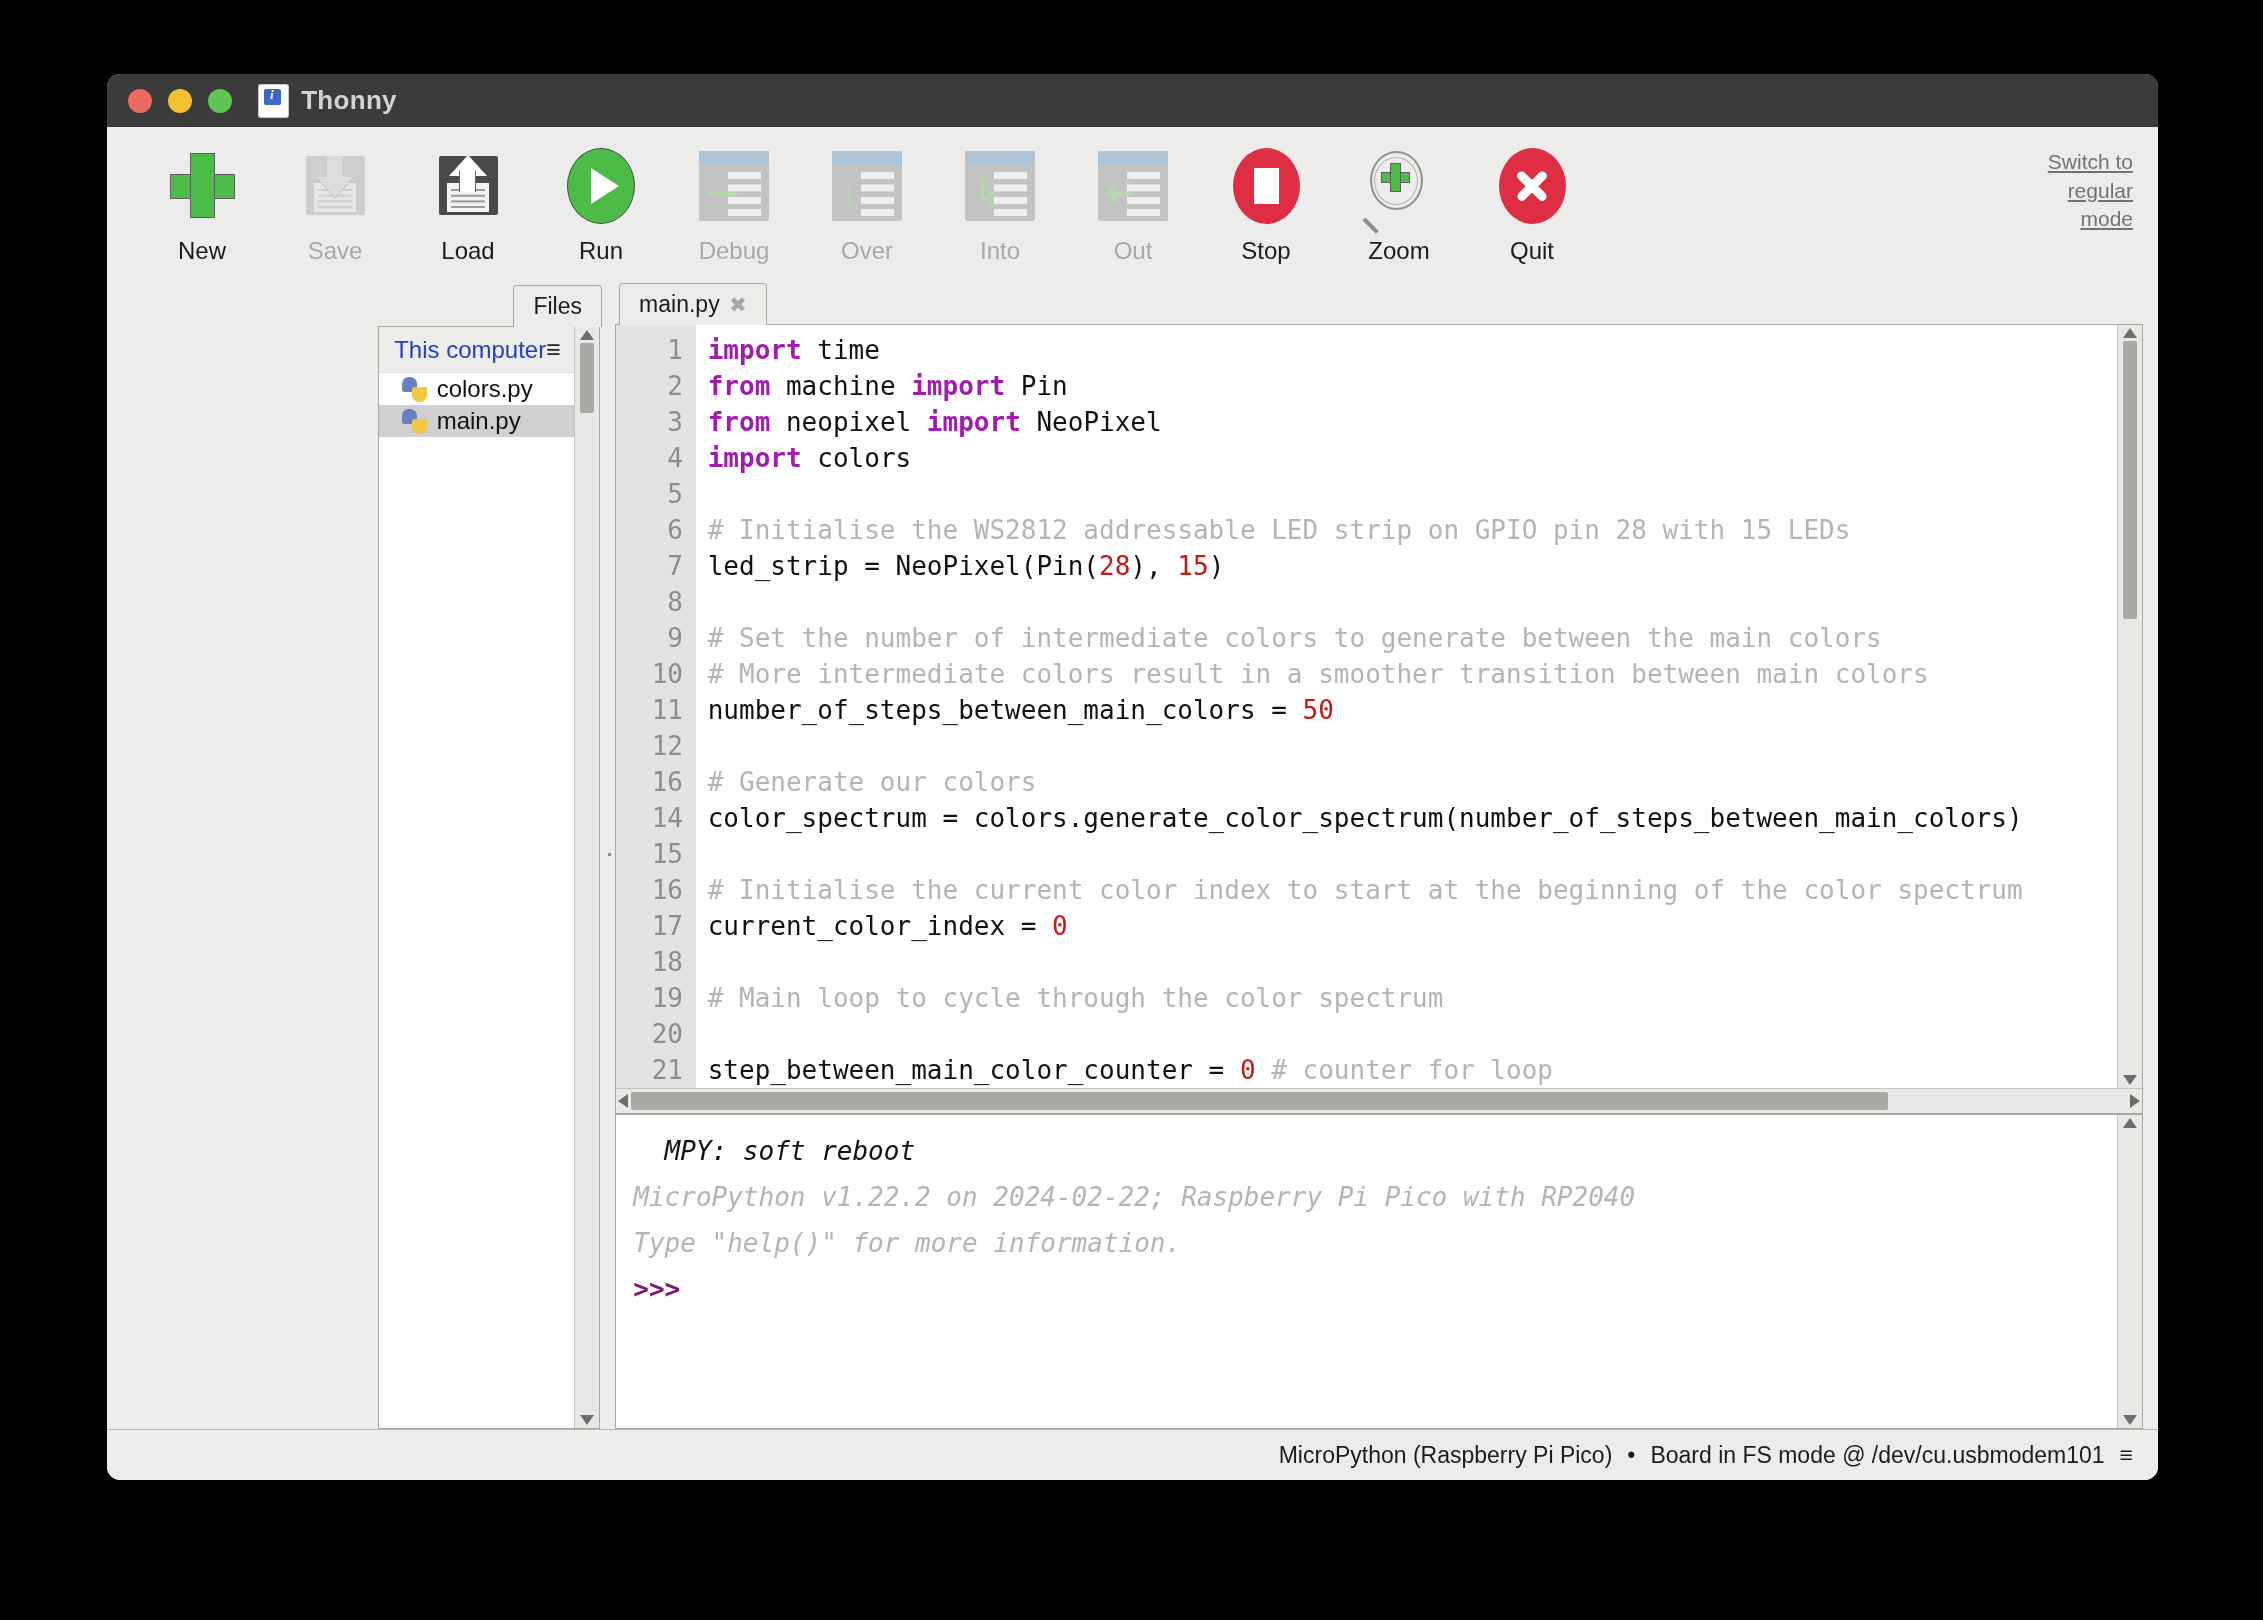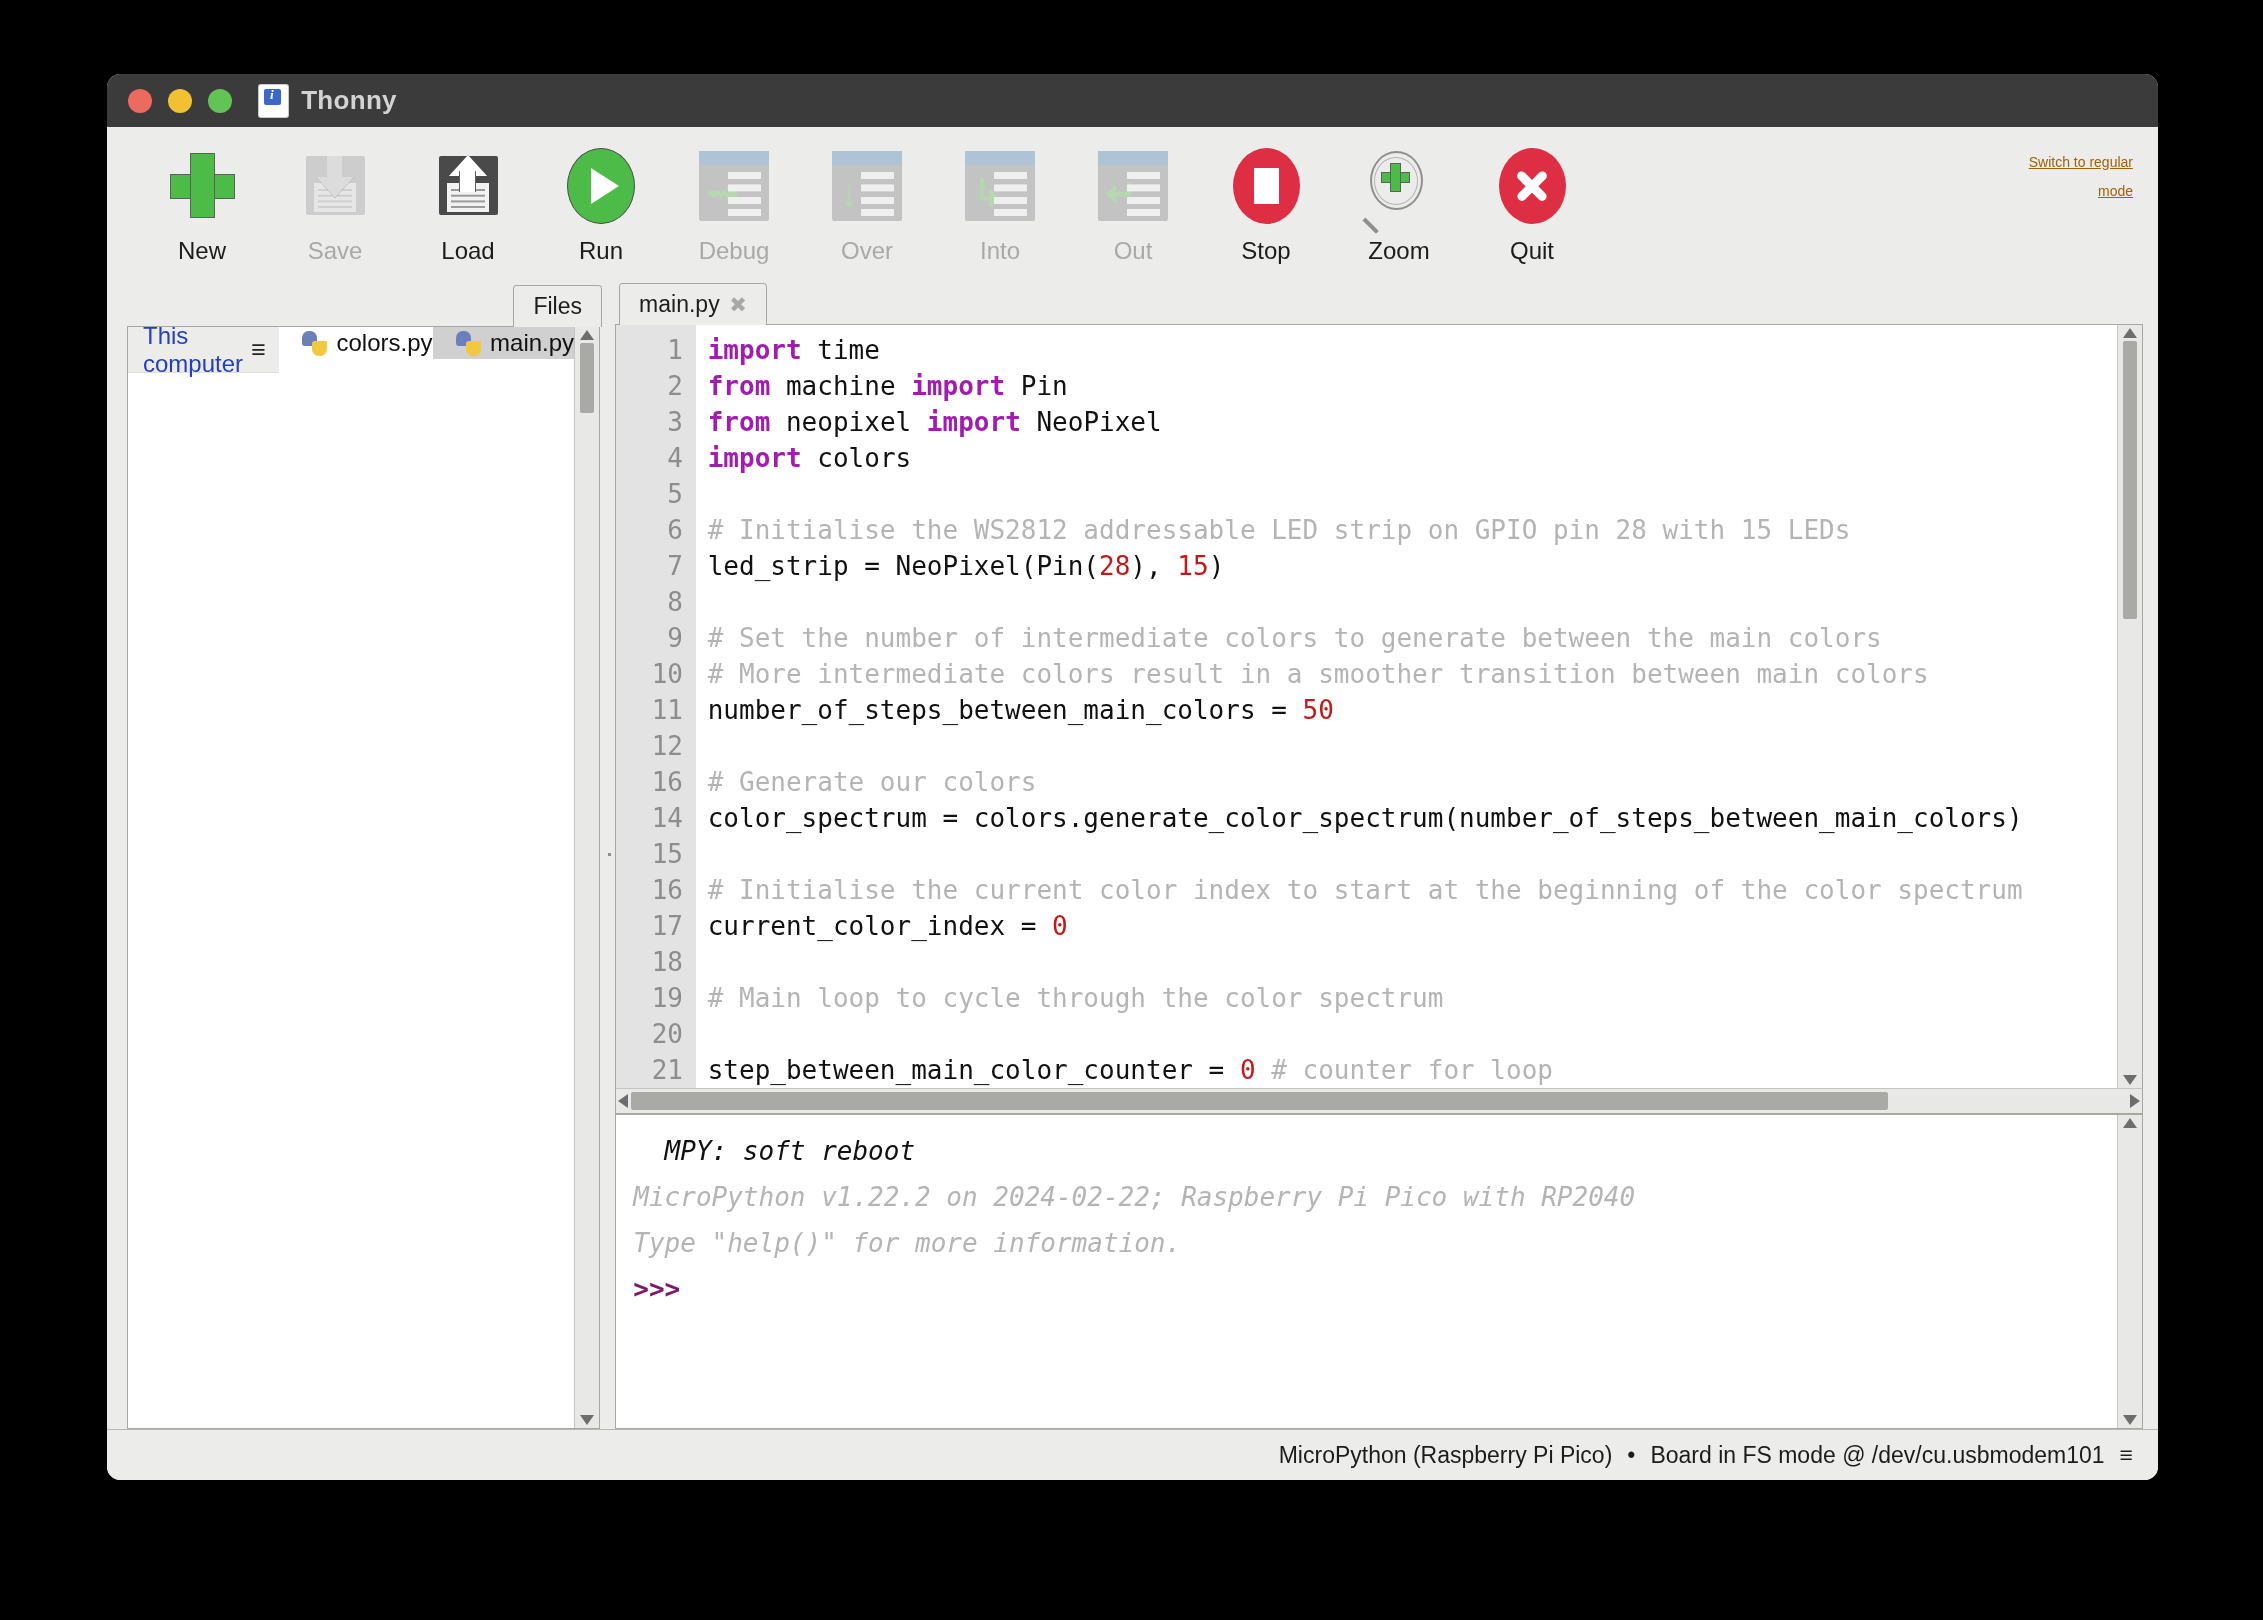--- a/index.html
+++ b/index.html
@@ -189,21 +189,21 @@
   .ic-quit::after  { transform: translate(-50%,-50%) rotate(-45deg); }
 
   
   .ic-flag { width: 72px; height: 51px; border: 1px solid #c7c7c7; }
   .ic-flag .top { height: 50%; background: #2f50b0; }
   .ic-flag .bot { height: 50%; background: #f5cb46; }
 
   #switch-link {
     position: absolute; right: 25px; top: 21px;
     width: 122px; text-align: right;
-    color: #a16207; font-size: 14px; line-height: 28.5px;
+    color: #737373; font-size: 21px; line-height: 28.5px;
     text-decoration: underline; cursor: pointer;
   }
 
   
   #body {
     flex: 1 1 auto; display: flex;
     padding: 0 0 0 0; min-height: 0;
     background: #ececeb;
   }
 
@@ -220,21 +220,21 @@
     padding: 7.6px 19px 6.7px 19px;
     font-size: 23px; color: #1c1c1c;
     display: flex; align-items: center; gap: 9.5px;
     position: relative; top: 1px;
   }
   .tab .close-x { color: #a8a8a8; font-size: 21px; }
   #files-box {
     flex: 1 1 auto; border: 1px solid #a8a8a0; background: #ffffff;
     display: flex; min-height: 0; margin-right: 1.9px;
   }
-  #files-inner { flex: 1 1 auto; display: flex; flex-direction: row; min-width: 0; }
+  #files-inner { flex: 1 1 auto; display: flex; flex-direction: column; min-width: 0; }
   #files-header {
     height: 46px; background: #ececeb; border-bottom: 1px solid #dedede;
     display: flex; align-items: center; padding: 0 13.3px 0 15px;
     justify-content: space-between;
   }
   #files-header .loc { color: #2340c0; font-size: 24px; }
   #files-header .menu-ic { color: #222; font-size: 25px; }
   .file-row {
     height: 32px; display: flex; align-items: center; gap: 9.5px;
     padding-left: 23px; font-size: 24px; color: #111;

